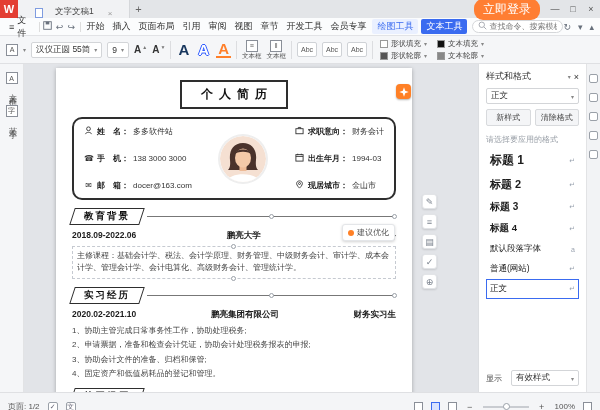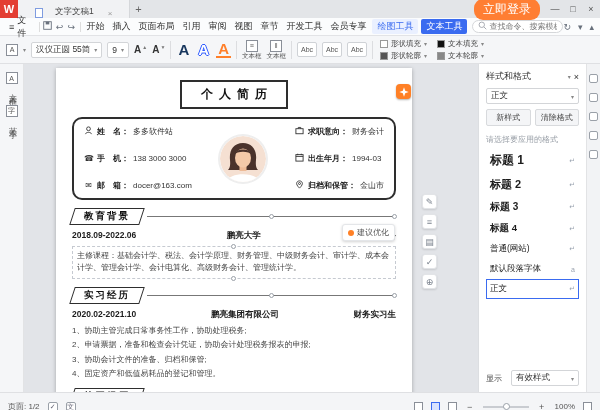--- a/index.html
+++ b/index.html
@@ -318,21 +318,21 @@
               <span class="lab">出生年月：</span>
               <span class="val">1994-03</span>
             </div>
             <div class="inforow">
               <span class="glyph-ic">
                 <svg width="9" height="9" viewBox="0 0 10 10">
                     <path d="M5 1 C7 1 8.2 2.4 8.2 4 C8.2 6 5 9 5 9 C5 9 1.8 6 1.8 4 C1.8 2.4 3 1 5 1 Z" fill="none" stroke="#333"></path>
                     <circle cx="5" cy="3.9" r="1.1" fill="none" stroke="#333"></circle>
                   </svg>
               </span>
-              <span class="lab">归档和保管：</span>
+              <span class="lab">现居城市：</span>
               <span class="val">金山市</span>
             </div>
           </div>
         </div>
 
         <div class="section">
           <div class="sec-head">
             <div class="flag">
               <span>教育背景</span>
             </div>
@@ -437,26 +437,26 @@
         </div>
         <div class="sp-item">
           <span class="sh3">标题 3</span>
           <span class="pmark">↵</span>
         </div>
         <div class="sp-item">
           <span class="sh4">标题 4</span>
           <span class="pmark">↵</span>
         </div>
         <div class="sp-item splain">
-          <span>普通(网站)</span>
-          <span class="pmark">↵</span>
-        </div>
-        <div class="sp-item splain">
           <span>默认段落字体</span>
           <span class="pmark">a</span>
+        </div>
+        <div class="sp-item splain">
+          <span>普通(网站)</span>
+          <span class="pmark">↵</span>
         </div>
         <div class="sp-item splain selected">
           <span>正文</span>
           <span class="pmark">↵</span>
         </div>
       </div>
       <div class="sp-bottom">
         <span>显示</span>
         <div class="combo">
           <span>有效样式</span>

